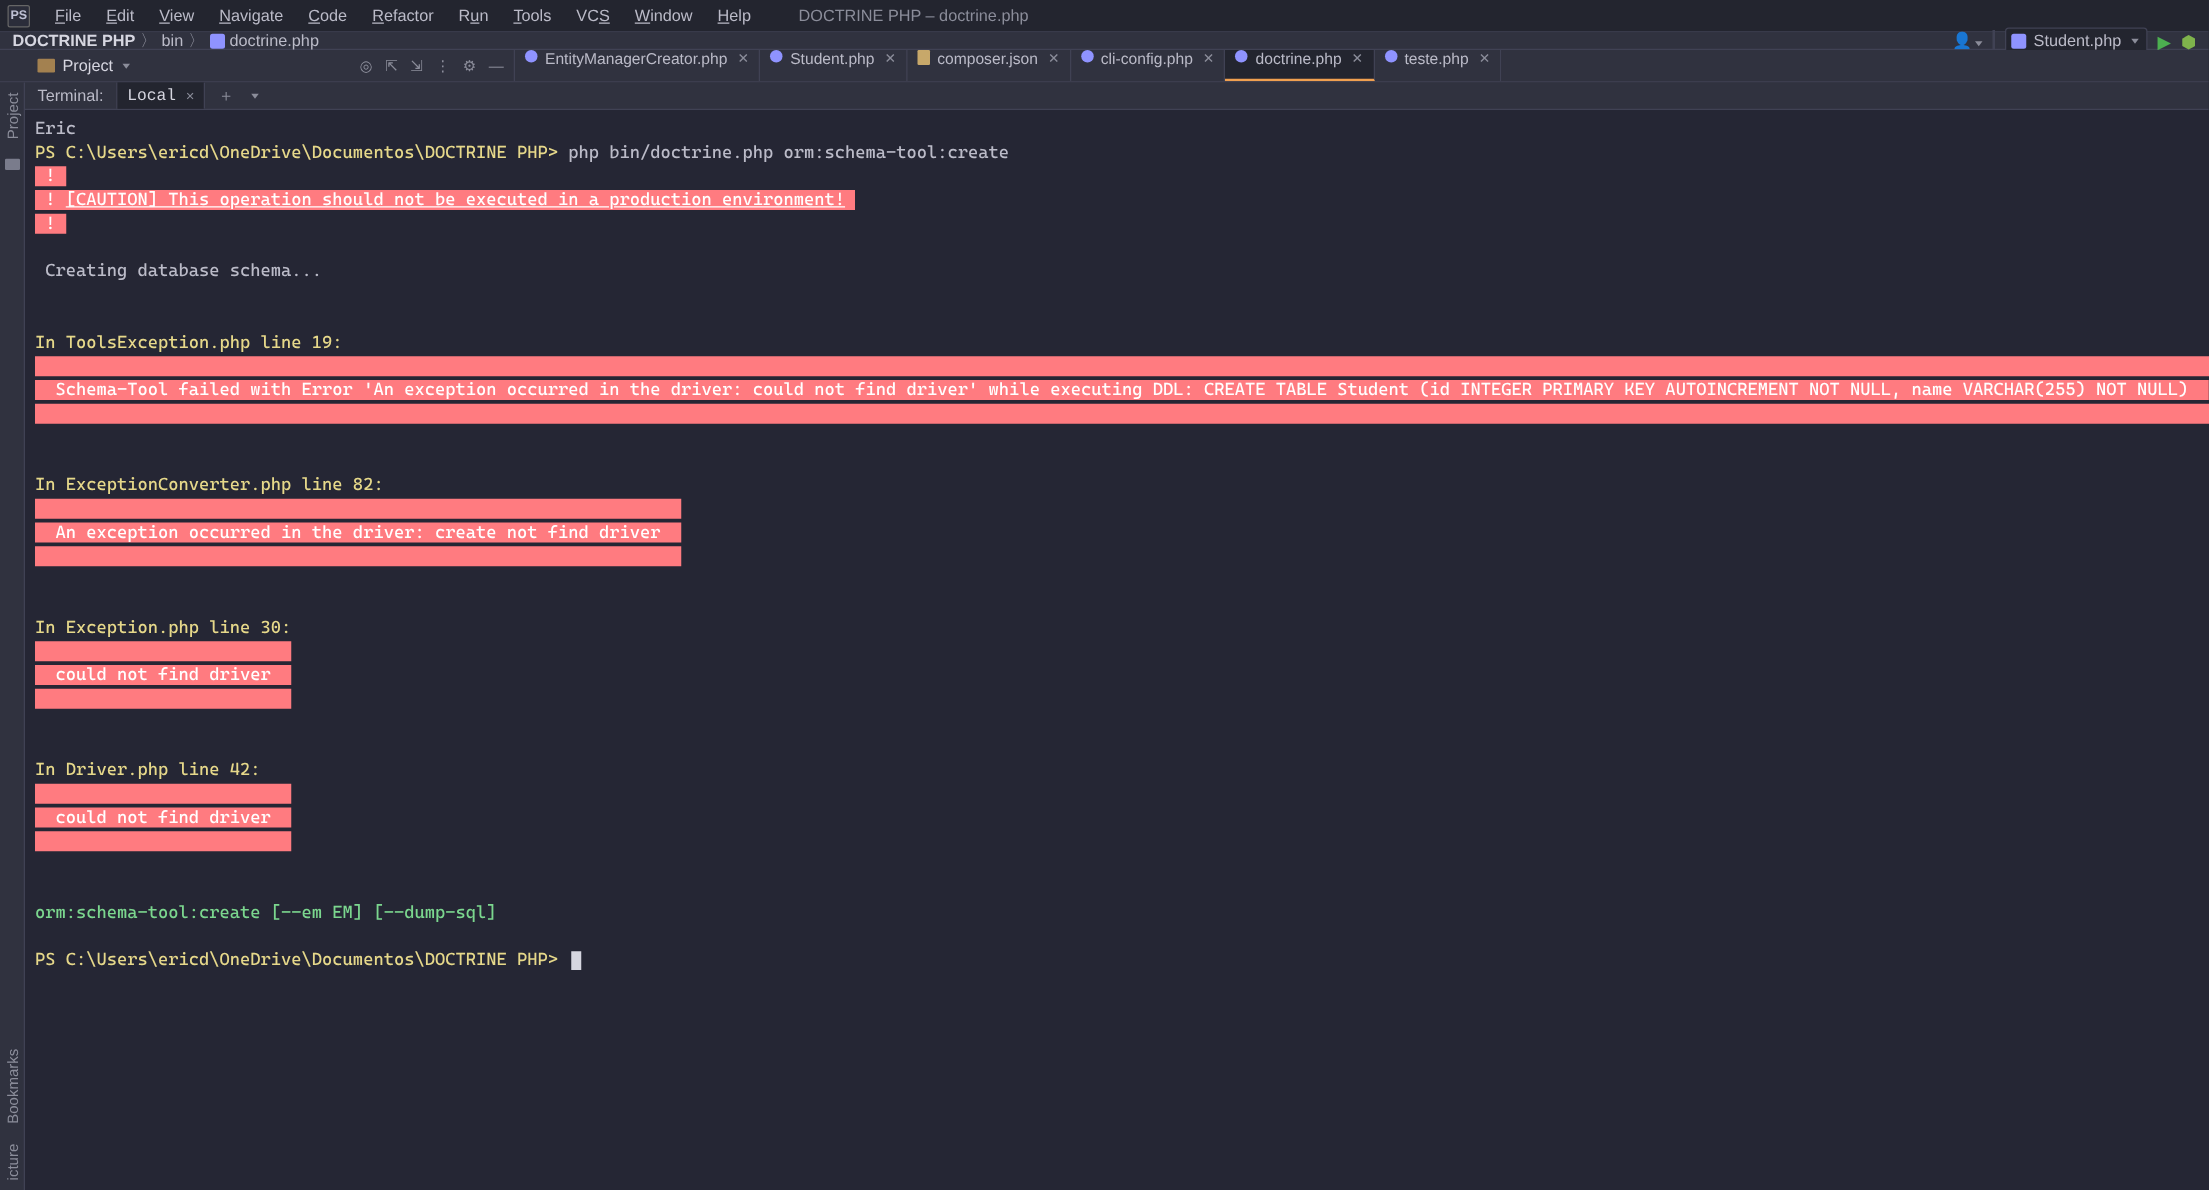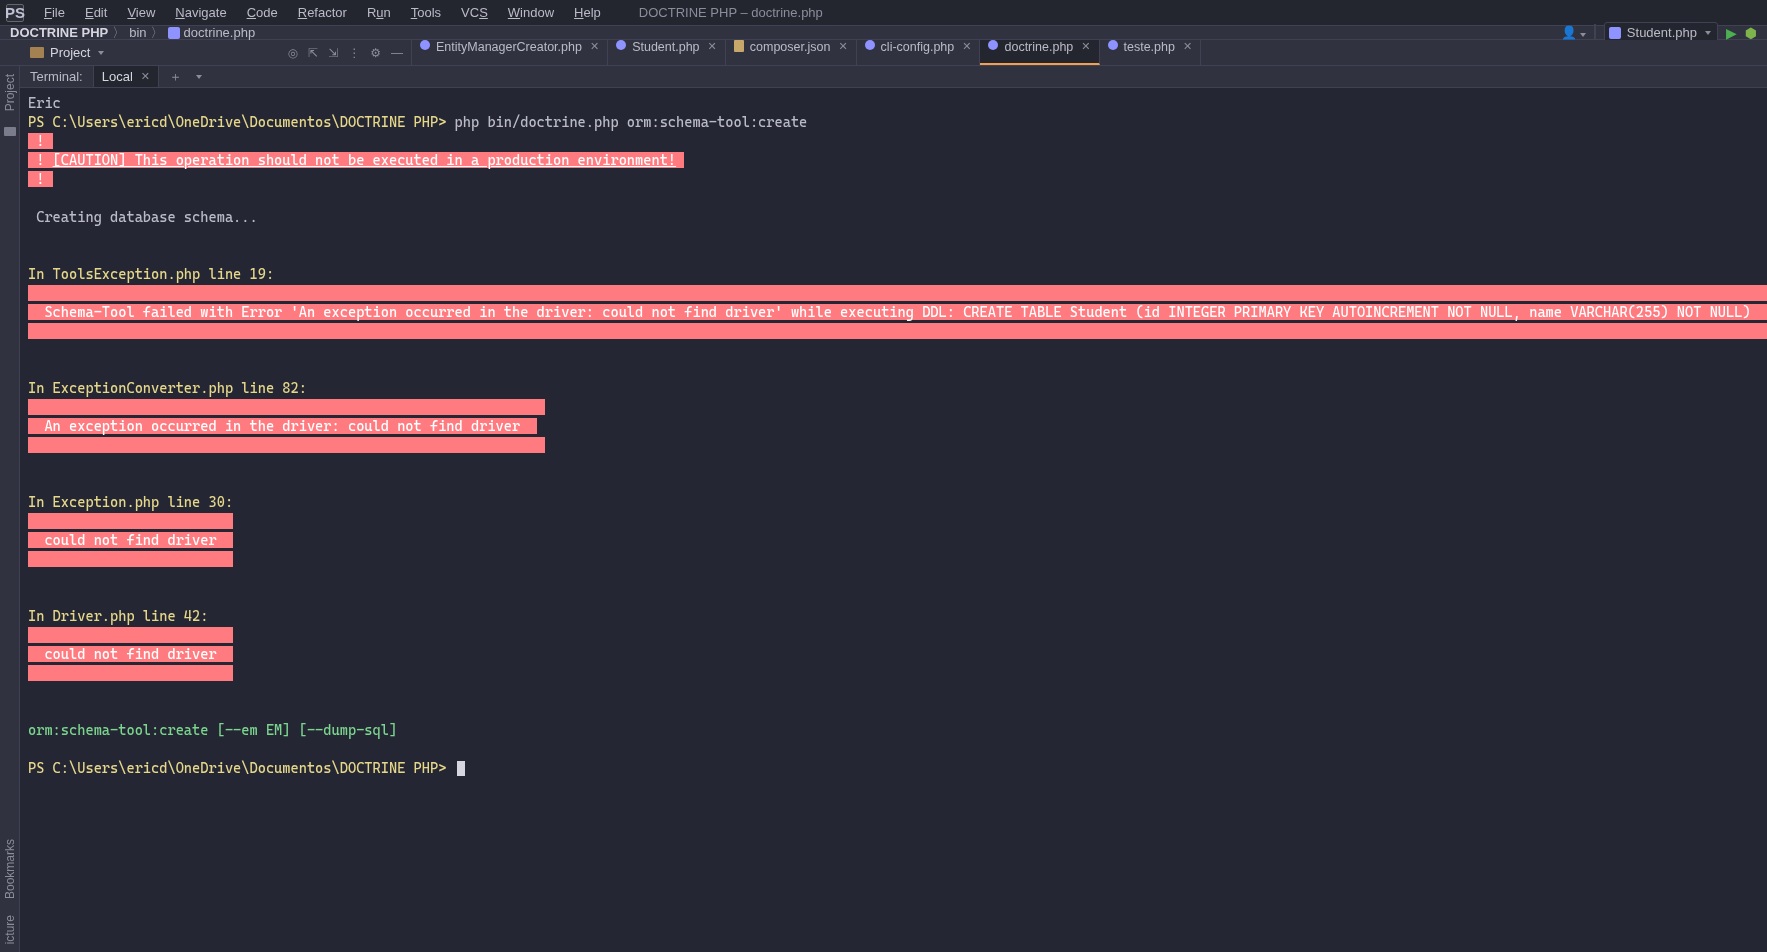--- a/index.html
+++ b/index.html
@@ -18,21 +18,21 @@
   
   .menubar{
     height:26px;background:var(--bg-dark);display:flex;align-items:center;
     border-bottom:1px solid var(--border);padding-left:6px;gap:0;
   }
   .app-logo{
     width:18px;height:18px;border:1px solid #666;border-radius:2px;
     display:flex;align-items:center;justify-content:center;margin-right:10px;
     background:#2b2d3a;
   }
-  .app-logo span{font-size:15px;font-weight:bold;color:#bfc1d4;}
+  .app-logo span{font-size:10px;font-weight:bold;color:#bfc1d4;}
   .menu{padding:4px 10px;color:var(--text);cursor:default;}
   .menu u{text-decoration:underline;}
   .title{margin-left:28px;color:var(--text-dim);}
   
   .navbar{
     height:14px;background:var(--panel);display:flex;align-items:center;
     padding:0 10px;border-bottom:1px solid var(--border);
   }
   .crumb{font-weight:bold;color:var(--text-bright);}
   .crumb-sep{margin:0 4px;color:var(--text-dim);}
@@ -86,21 +86,21 @@
   .gutter .tiny-folder{width:12px;height:9px;background:#7a7c8c;border-radius:1px;}
   .content{flex:1;display:flex;flex-direction:column;min-width:0;}
   
   .term-tabs{
     height:22px;background:var(--panel);display:flex;align-items:center;
     border-bottom:1px solid var(--border);
   }
   .term-lbl{padding:0 10px;color:var(--text);border-right:1px solid var(--border);height:100%;display:flex;align-items:center;}
   .term-tab{
     padding:0 8px;height:100%;display:flex;align-items:center;gap:6px;
-    background:var(--bg-dark);border-right:1px solid var(--border);color:var(--text-bright);
+    background:var(--bg-dark);border-right:1px solid var(--border);color:var(--text-bright);font-family:Liberation Mono, monospace;
   }
   .term-tools{display:flex;align-items:center;gap:12px;padding:0 10px;color:var(--text-dim);}
   
   .terminal{
     flex:1;background:#252634;padding:6px 0 6px 2px;
     font-family:"Cascadia Mono","Consolas","Courier New",monospace;
     font-size:14px;overflow:auto;
     display:flex;align-items:flex-start;
   }
   .term-body{min-width:100%;}
@@ -239,21 +239,21 @@
           <div class="line">&nbsp;</div>
           <div class="line">&nbsp;</div>
           <div class="line"><span class="yellow">In ToolsException.php line 19:</span></div>
           <div class="line"><span class="hl">                                                                                                                                                                                                                     </span></div>
           <div class="line"><span class="hl">  Schema-Tool failed with Error 'An exception occurred in the driver: could not find driver' while executing DDL: CREATE TABLE Student (id INTEGER PRIMARY KEY AUTOINCREMENT NOT NULL, name VARCHAR(255) NOT NULL)  </span></div>
           <div class="line"><span class="hl">                                                                                                                                                                                                                     </span></div>
           <div class="line">&nbsp;</div>
           <div class="line">&nbsp;</div>
           <div class="line"><span class="yellow">In ExceptionConverter.php line 82:</span></div>
           <div class="line"><span class="hl">                                                               </span></div>
-          <div class="line"><span class="hl">  An exception occurred in the driver: could not find driver  </span></div>
+          <div class="line"><span class="hl">  An exception occurred in the driver: create not find driver  </span></div>
           <div class="line"><span class="hl">                                                               </span></div>
           <div class="line">&nbsp;</div>
           <div class="line">&nbsp;</div>
           <div class="line"><span class="yellow">In Exception.php line 30:</span></div>
           <div class="line"><span class="hl">                         </span></div>
           <div class="line"><span class="hl">  could not find driver  </span></div>
           <div class="line"><span class="hl">                         </span></div>
           <div class="line">&nbsp;</div>
           <div class="line">&nbsp;</div>
           <div class="line"><span class="yellow">In Driver.php line 42:</span></div>

